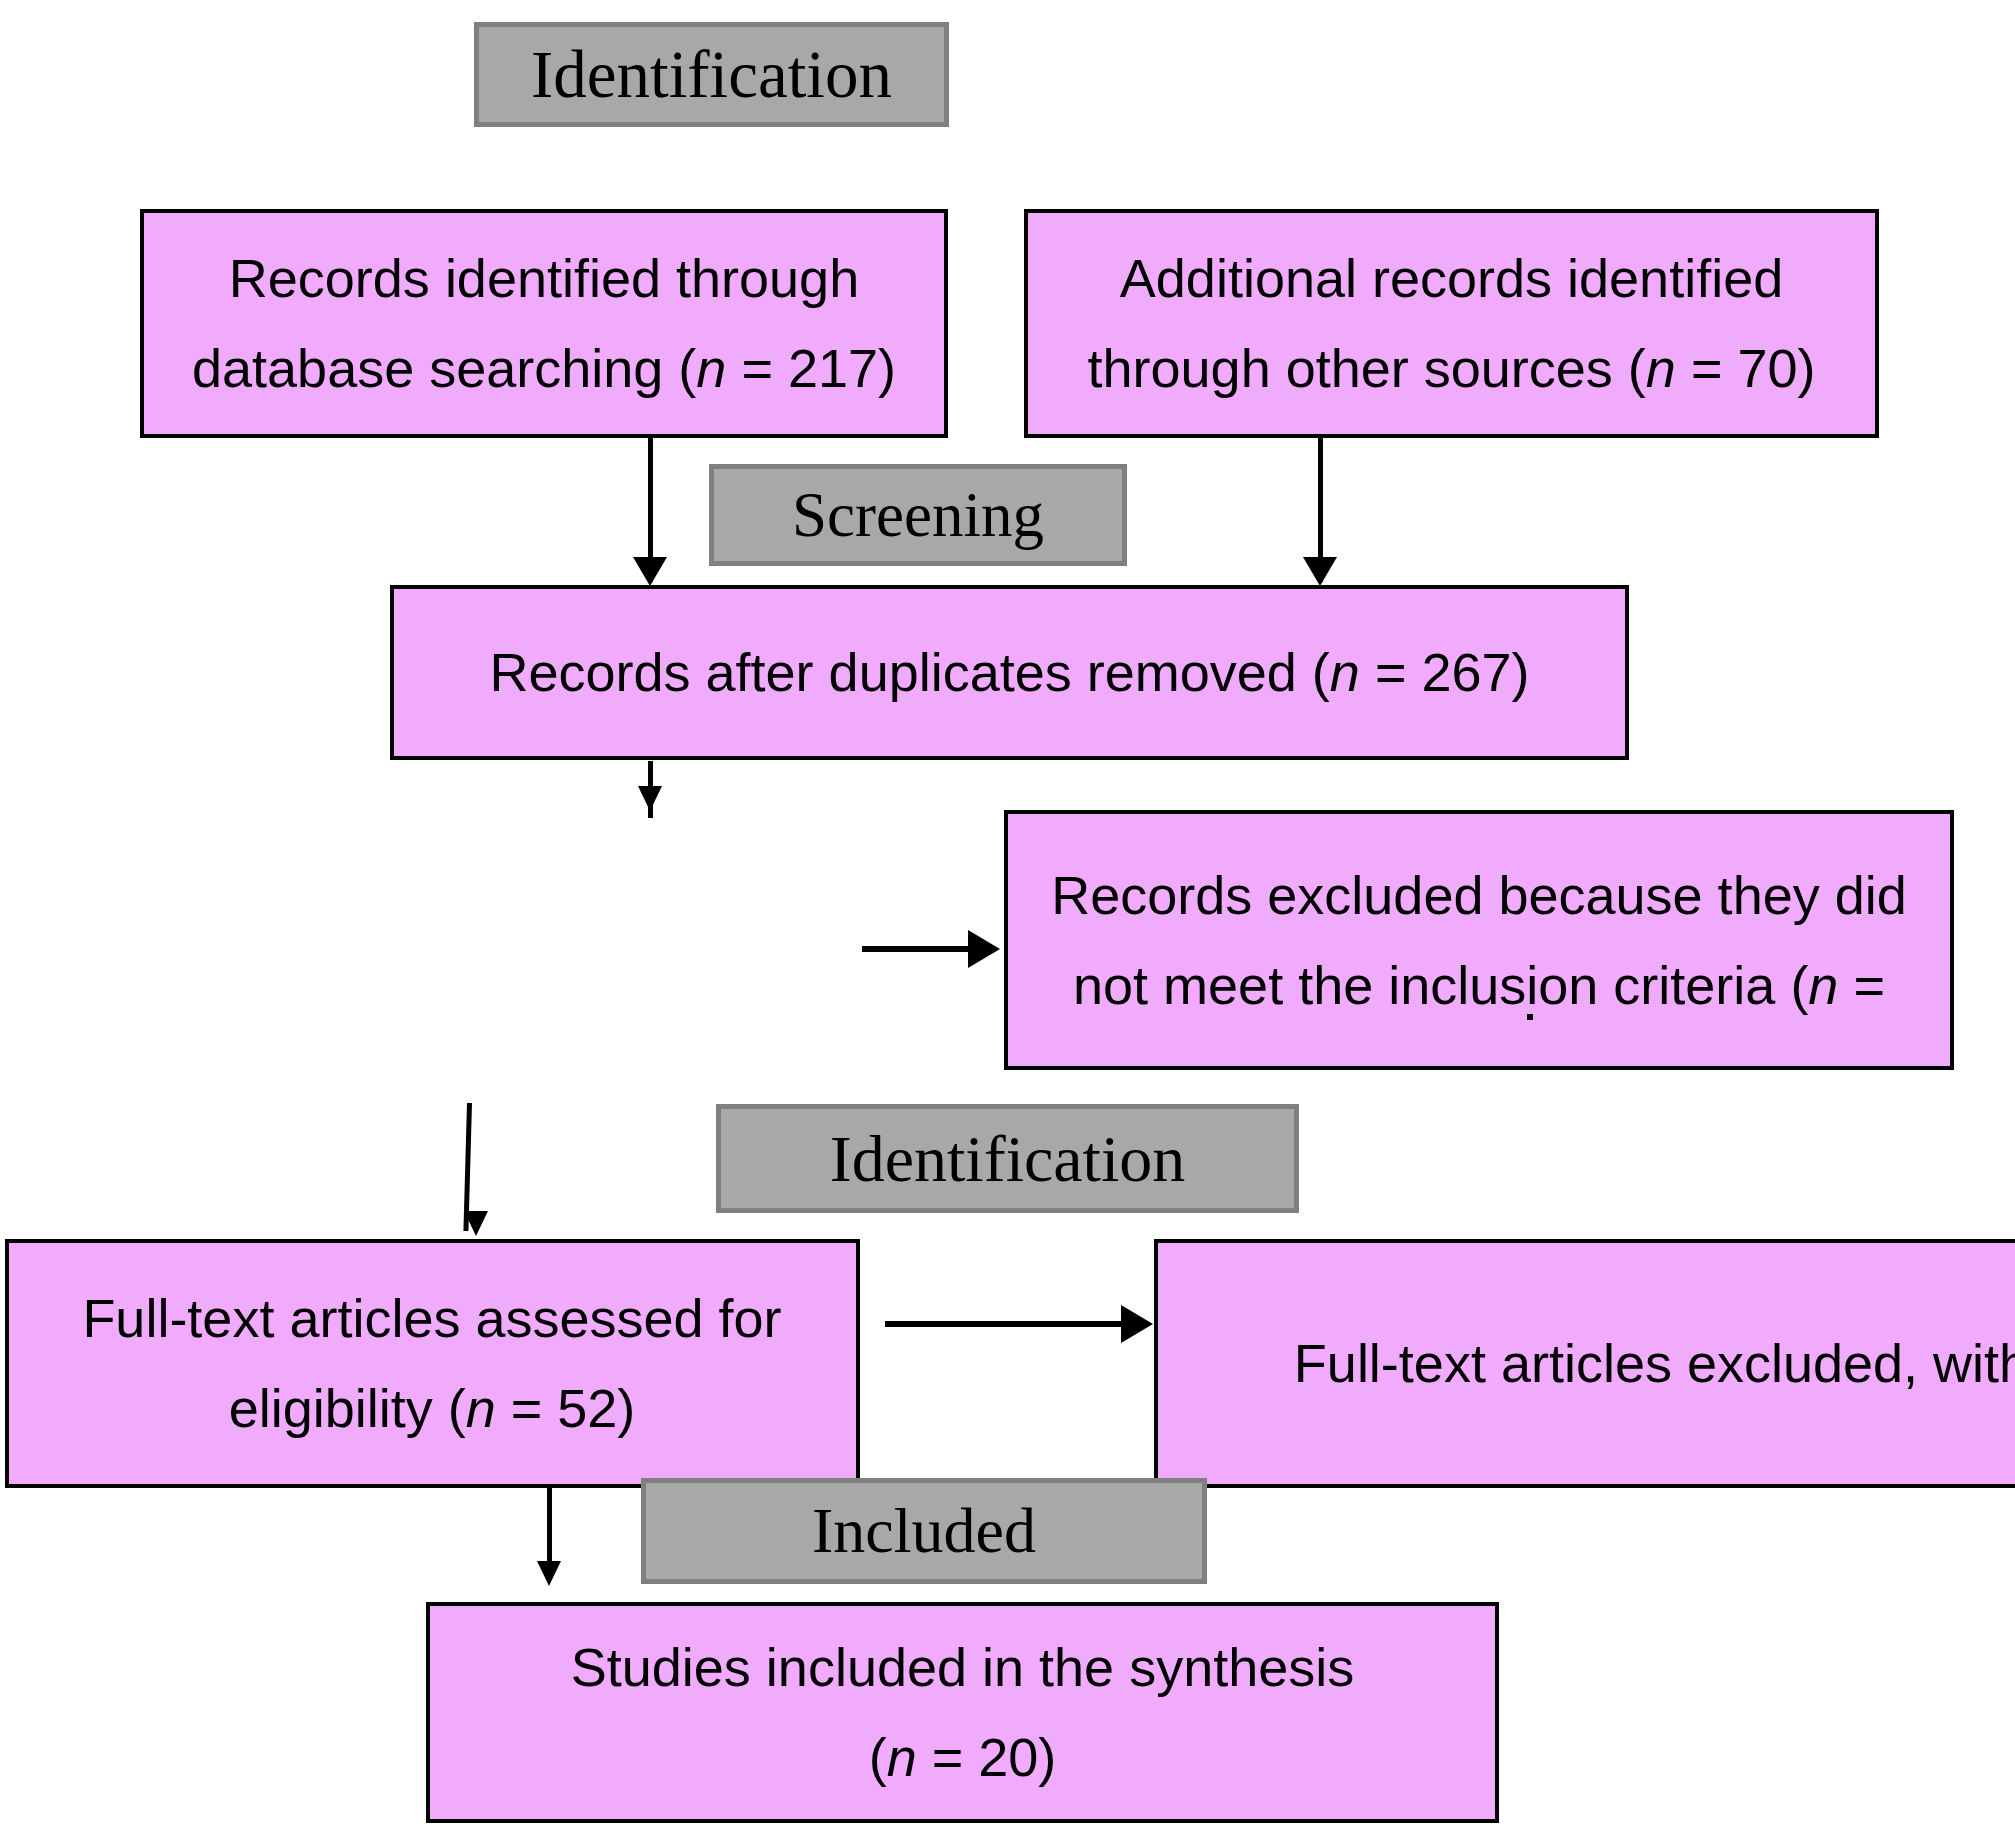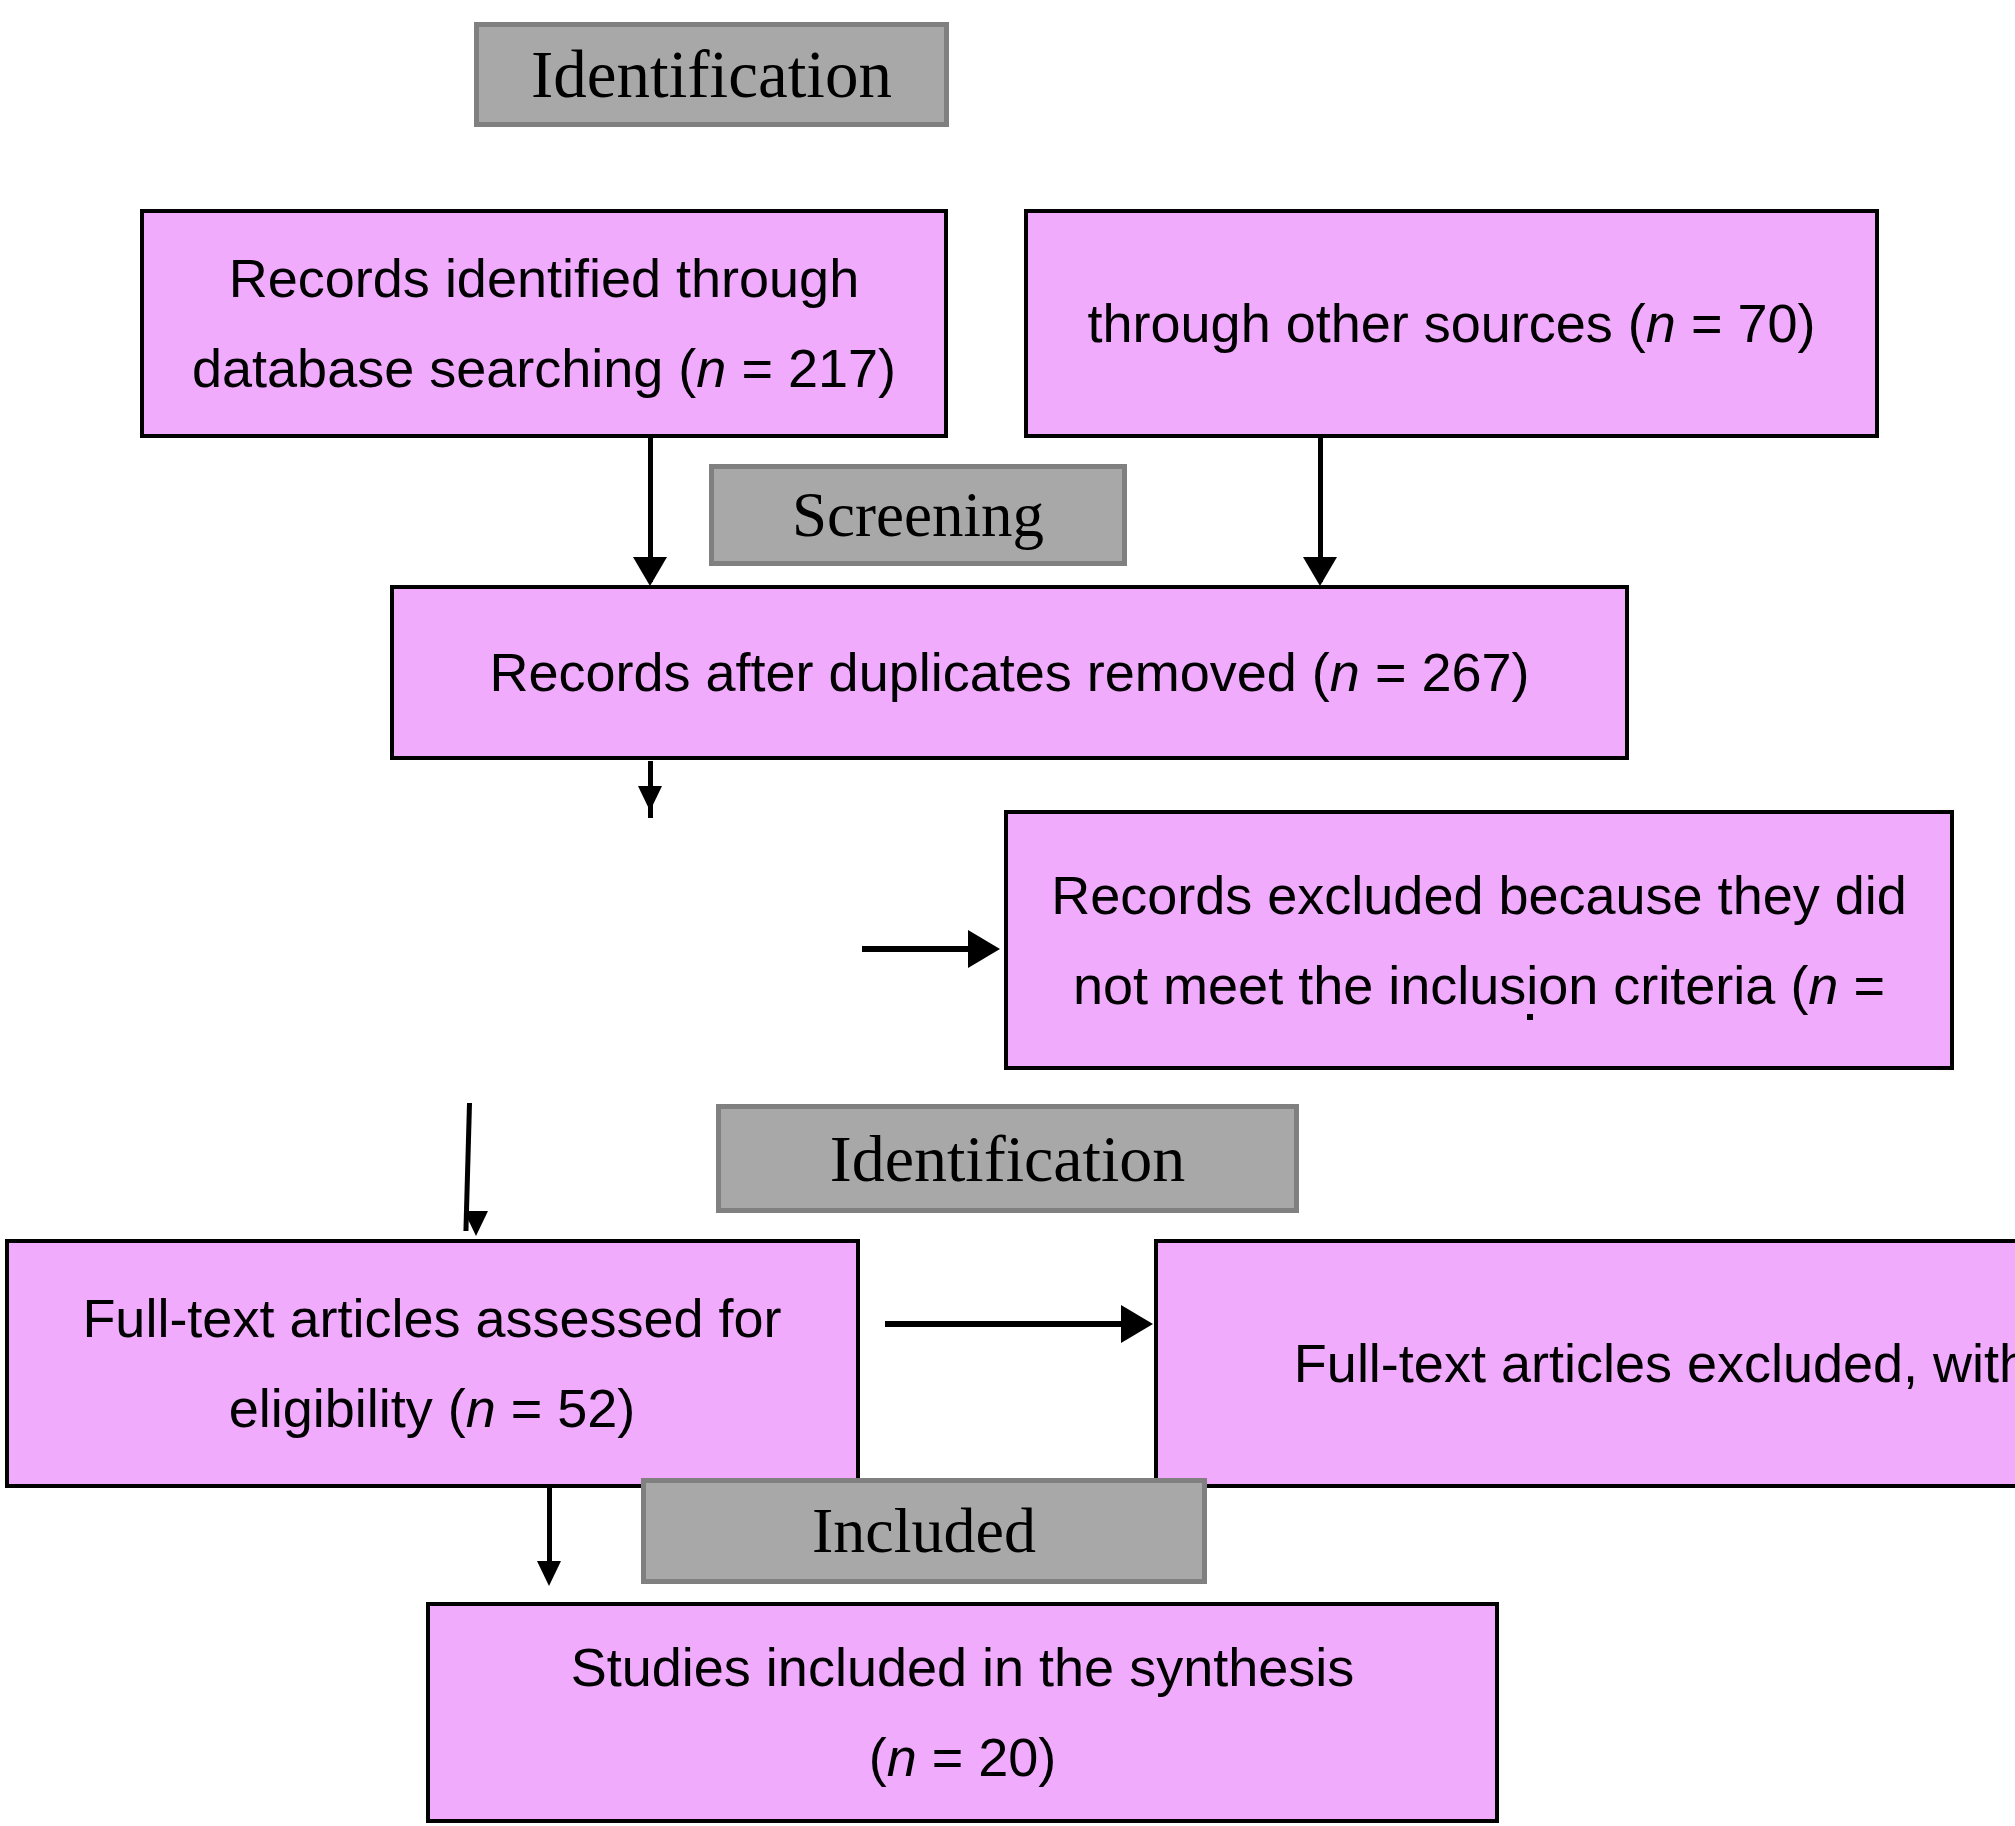--- a/index.html
+++ b/index.html
@@ -109,20 +109,21 @@
   <div class="phase-banner" style="left:474px; top:21.5px; width:475px; height:105px;">
     <span class="phase-label" style="font-size:67px;">Identification</span>
   </div>
 
   <div class="flow-box" style="left:140px; top:209px; width:808px; height:229px;">
     <span class="box-line" style="font-size:54px;">Records identified through</span>
     <span class="box-line" style="font-size:54px;"><span>database searching (</span><em>n</em><span> = 217)</span></span>
   </div>
 
   <div class="flow-box" style="left:1024px; top:209px; width:855px; height:229px;">
+    <span class="box-line" style="font-size:54px;">Additional records identified</span>
     <span class="box-line" style="font-size:54px;"><span>through other sources (</span><em>n</em><span> = 70)</span></span>
   </div>
 
   <div class="connector-v" style="left:648px; top:438px; width:5.1px; height:144px;"></div>
   <div class="arrowhead-down" style="left:633px; top:557px;"></div>
 
   <div class="connector-v" style="left:1318px; top:438px; width:5.1px; height:144px;"></div>
   <div class="arrowhead-down" style="left:1303px; top:557px;"></div>
 
   <div class="phase-banner" style="left:709px; top:464px; width:418px; height:102px;">

